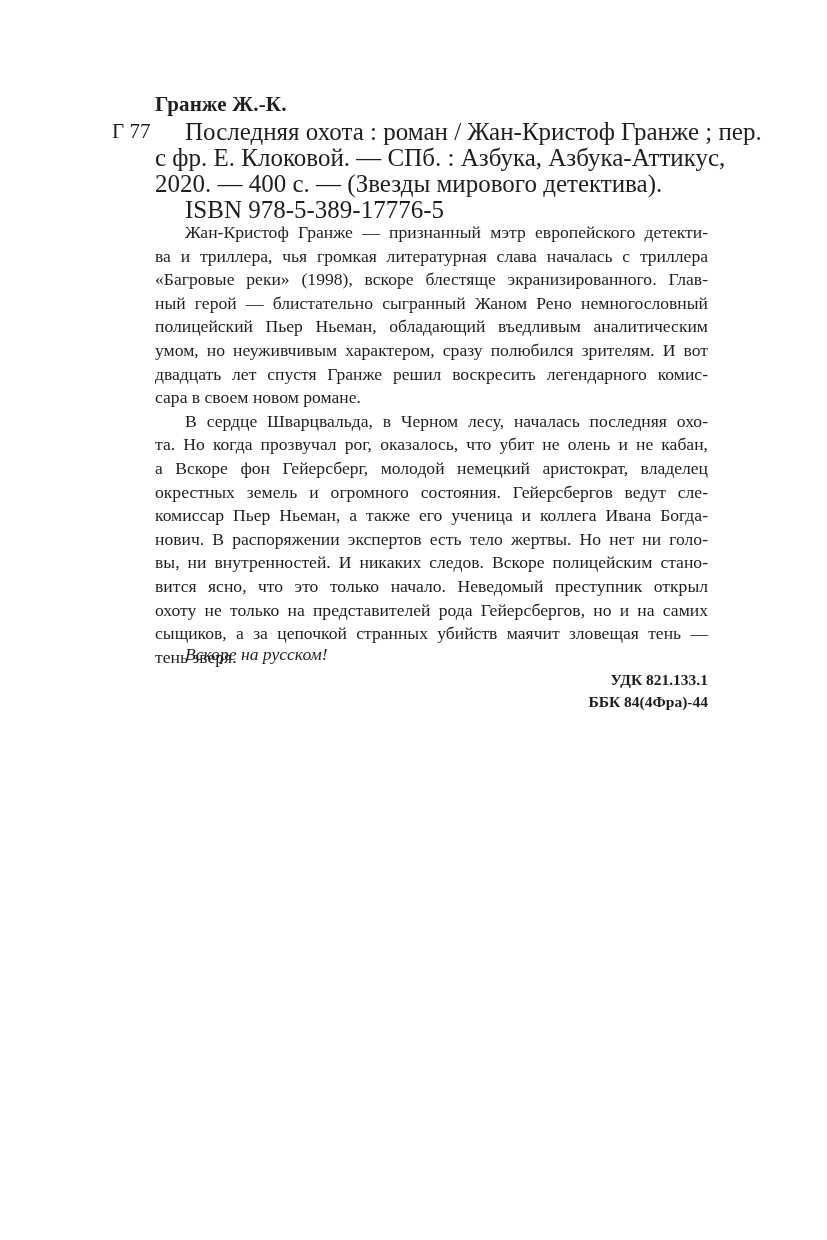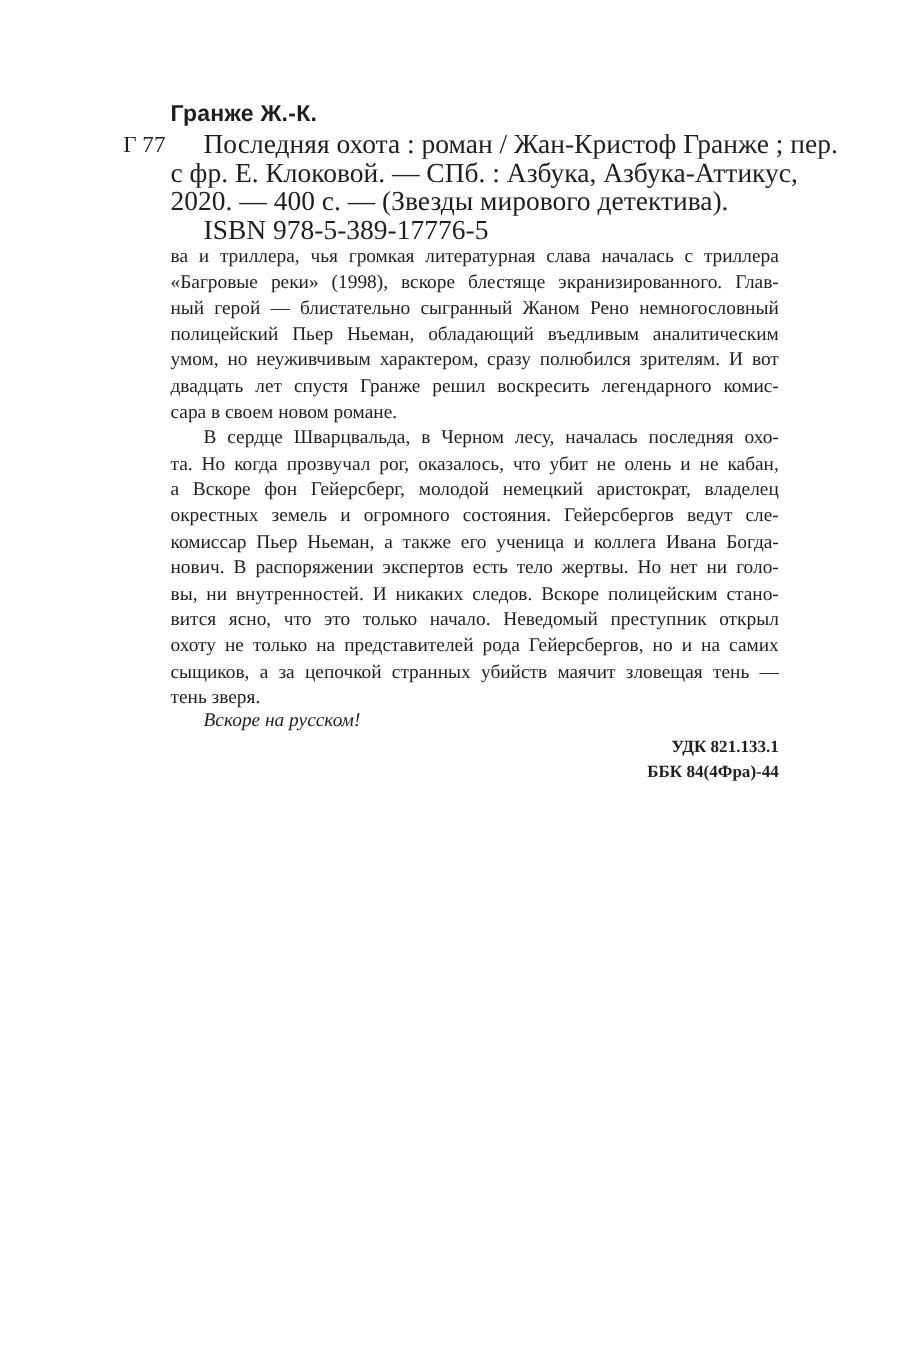--- a/index.html
+++ b/index.html
@@ -1,18 +1,18 @@
 <!DOCTYPE html>
 <html><head>
 <meta charset="utf-8">
 <style>
   html, body { margin: 0; padding: 0; background: #ffffff; }
   body { width: 827px; height: 1240px; position: relative; overflow: hidden; color: #1e1e1e; font-family: "DejaVu Serif", "Liberation Serif", serif; }
   .page { position: absolute; left: 0; top: 0; width: 827px; height: 1240px; }
-  .author { position: absolute; left: 155px; top: 92px; font-family: Liberation Sans, sans-serif; font-weight: bold; font-size: 21px; letter-spacing: 0.2px; }
+  .author { position: absolute; left: 155px; top: 92px; font-family: Liberation Serif, serif; font-weight: bold; font-size: 21px; letter-spacing: 0.2px; }
   .code { position: absolute; left: 112px; top: 119px; font-family: "Liberation Serif", serif; font-size: 21px; }
   .biblio { position: absolute; left: 155px; top: 119px; width: 553px; font-family: "Liberation Serif", serif; font-size: 25px; line-height: 26px; }
   .biblio .line { display: block; white-space: nowrap; text-align: justify; text-align-last: justify; }
   .biblio .line.first { padding-left: 30px; }
   .biblio .line.last { text-align-last: left; }
   .biblio .isbn { display: block; padding-left: 30px; white-space: nowrap; }
   .annot { position: absolute; left: 155px; top: 221px; width: 553px; font-family: "Liberation Serif", serif; font-size: 17.6px; line-height: 23.6px; }
   .annot .line { display: block; white-space: nowrap; text-align: justify; text-align-last: justify; }
   .annot .line.indent { padding-left: 30px; }
   .annot .line.last { text-align-last: left; }
@@ -30,20 +30,21 @@
 
   <div class="biblio">
     <span class="line first">Последняя охота : роман / Жан-Кристоф Гранже ; пер.</span>
     <span class="line">с фр. Е. Клоковой. — СПб. : Азбука, Азбука-Аттикус,</span>
     <span class="line last">2020. — 400 с. — (Звезды мирового детектива).</span>
     <span class="isbn">ISBN 978-5-389-17776-5</span>
   </div>
 
   <div class="annot">
     <div>
+      <span class="line indent">Жан-Кристоф Гранже — признанный мэтр европейского детекти-</span>
       <span class="line">ва и триллера, чья громкая литературная слава началась с триллера</span>
       <span class="line">«Багровые реки» (1998), вскоре блестяще экранизированного. Глав-</span>
       <span class="line">ный герой — блистательно сыгранный Жаном Рено немногословный</span>
       <span class="line">полицейский Пьер Ньеман, обладающий въедливым аналитическим</span>
       <span class="line">умом, но неуживчивым характером, сразу полюбился зрителям. И вот</span>
       <span class="line">двадцать лет спустя Гранже решил воскресить легендарного комис-</span>
       <span class="line last">сара в своем новом романе.</span>
     </div>
     <div>
       <span class="line indent">В сердце Шварцвальда, в Черном лесу, началась последняя охо-</span>

